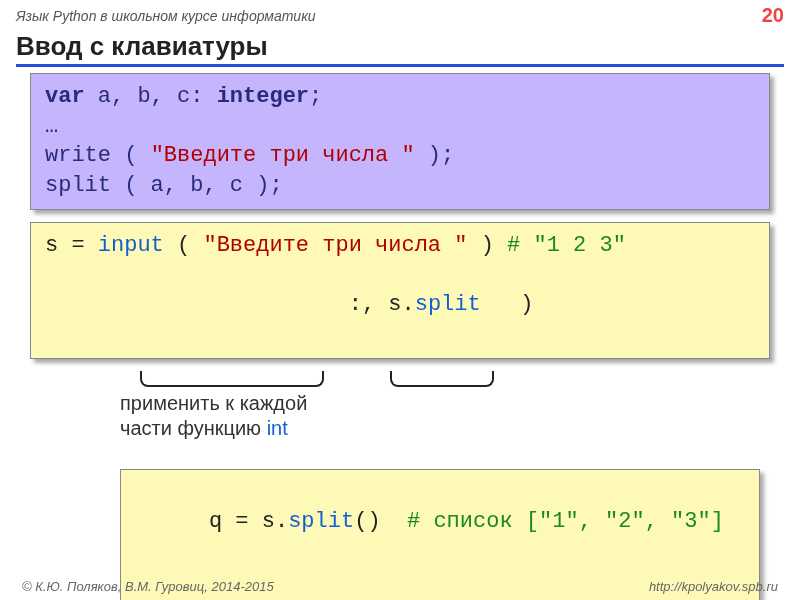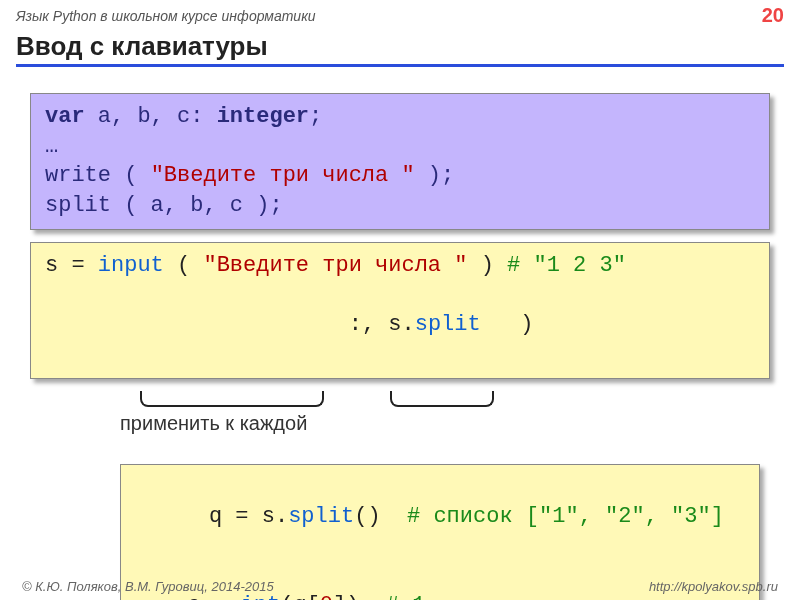--- a/index.html
+++ b/index.html
@@ -22,21 +22,21 @@
     font-size: 14px;
     text-align: center;
   }
   .page-num {
     font-weight: bold;
     font-size: 20px;
     color: #ef4444;
     font-style: normal;
   }
   .title {
-    margin: 2px 16px 26px 16px;
+    margin: 2px 16px 6px 16px;
     font-size: 26px;
     font-weight: bold;
     color: #222;
     border-bottom: 3px solid #2a4ddb;
     padding-bottom: 2px;
   }
   .codebox {
     margin: 0 30px 12px 30px;
     font-family: Consolas, "Courier New", monospace;
     font-size: 22px;
@@ -131,20 +131,21 @@
   <div style="white-space:pre;">
     <span>              </span><span class="txt">     :</span><span class="txt">, s.</span><span class="fn">split</span><span class="txt">   )</span>
   </div>
 </div>
 
 <div class="annot-row">
   <div class="annot-col left">
     <div class="brace l"></div>
     <div class="annot-text">
       <div>применить к каждой</div>
+      <div><span>части функцию </span><span class="fn2">int</span></div>
     </div>
   </div>
   <div class="annot-col">
     <div class="brace r"></div>
   </div>
 </div>
 
 <div class="codebox box-yellow2">
   <div style="white-space:pre-wrap;text-align:center;">
     <span class="txt">q = s.</span><span class="fn">split</span><span class="txt">()  </span><span class="cmt"># список ["1", "2", "3"]</span>

